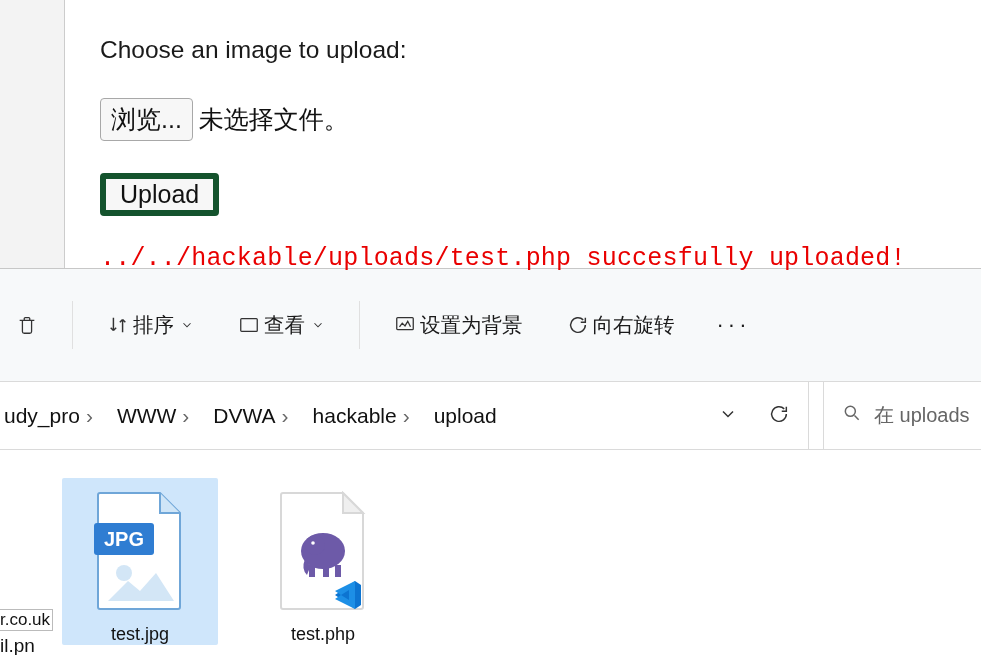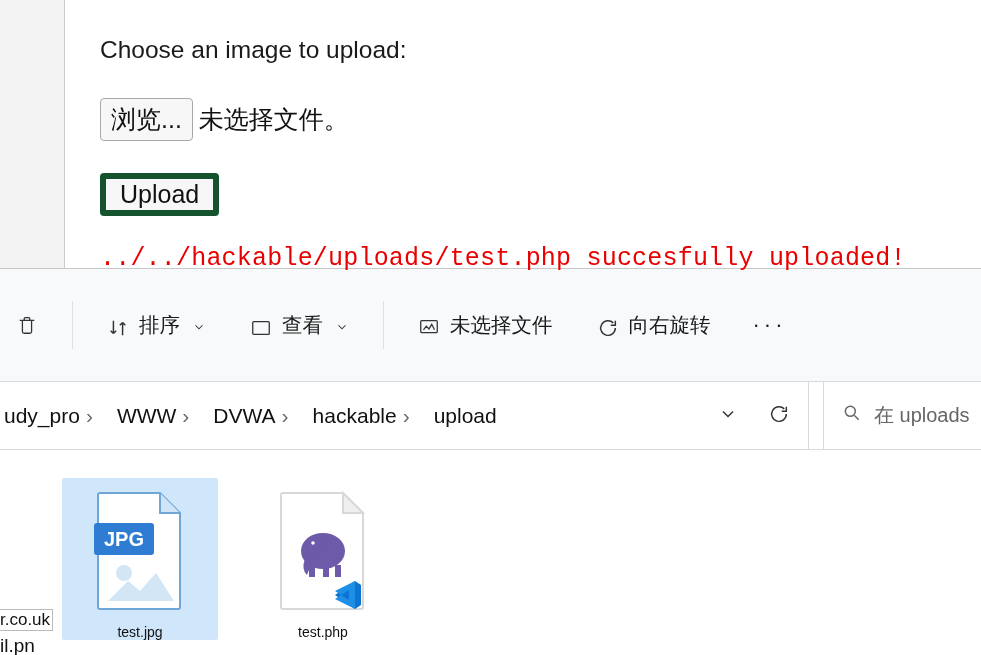--- a/index.html
+++ b/index.html
@@ -84,22 +84,22 @@
       background: #f7f9fa;
       display: flex;
       align-items: center;
       padding-left: 6px;
       gap: 24px;
       font-size: 20.5px;
       color: #1a1a1a;
     }
     .toolbar-action {
       display: inline-flex;
-      align-items: flex-end;
-      gap: 10px;
+      align-items: center;
+      gap: 4px;
       padding: 10px 10px;
       border-radius: 5px;
       cursor: pointer;
     }
     .toolbar-icon {
       display: inline-flex;
       align-items: center;
       justify-content: center;
       width: 22px; height: 22px;
     }
@@ -195,21 +195,21 @@
     .thumb-wrap {
       width: 110px;
       height: 130px;
       display: flex;
       align-items: center;
       justify-content: center;
       position: relative;
     }
     .caption {
       margin-top: 8px;
-      font-size: 14px;
+      font-size: 18px;
       color: #111;
     }
 
     .cut-label {
       position: absolute;
       left: 0;
       bottom: 24px;
       padding: 0 2px 0 0;
       font-size: 17px;
       color: #111;
@@ -280,21 +280,21 @@
 
   <div class="toolbar-divider"></div>
 
   <span class="toolbar-action">
     <span class="toolbar-icon">
       <svg width="22" height="22" viewBox="0 0 24 24" fill="none" stroke="#333" stroke-width="1.4">
           <rect x="3" y="4" width="18" height="13" rx="1"></rect>
           <path d="M6 14l3-4 3 3 3-5 3 6"></path>
         </svg>
     </span>
-    <span>未选择文件</span>
+    <span>设置为背景</span>
   </span>
 
 
   <span class="toolbar-action">
     <span class="toolbar-icon">
       <svg width="22" height="22" viewBox="0 0 24 24" fill="none" stroke="#333" stroke-width="1.6">
           <path d="M20 12a8 8 0 1 1-2.3-5.6M20 4v5h-5"></path>
         </svg>
     </span>
     <span>向右旋转</span>

